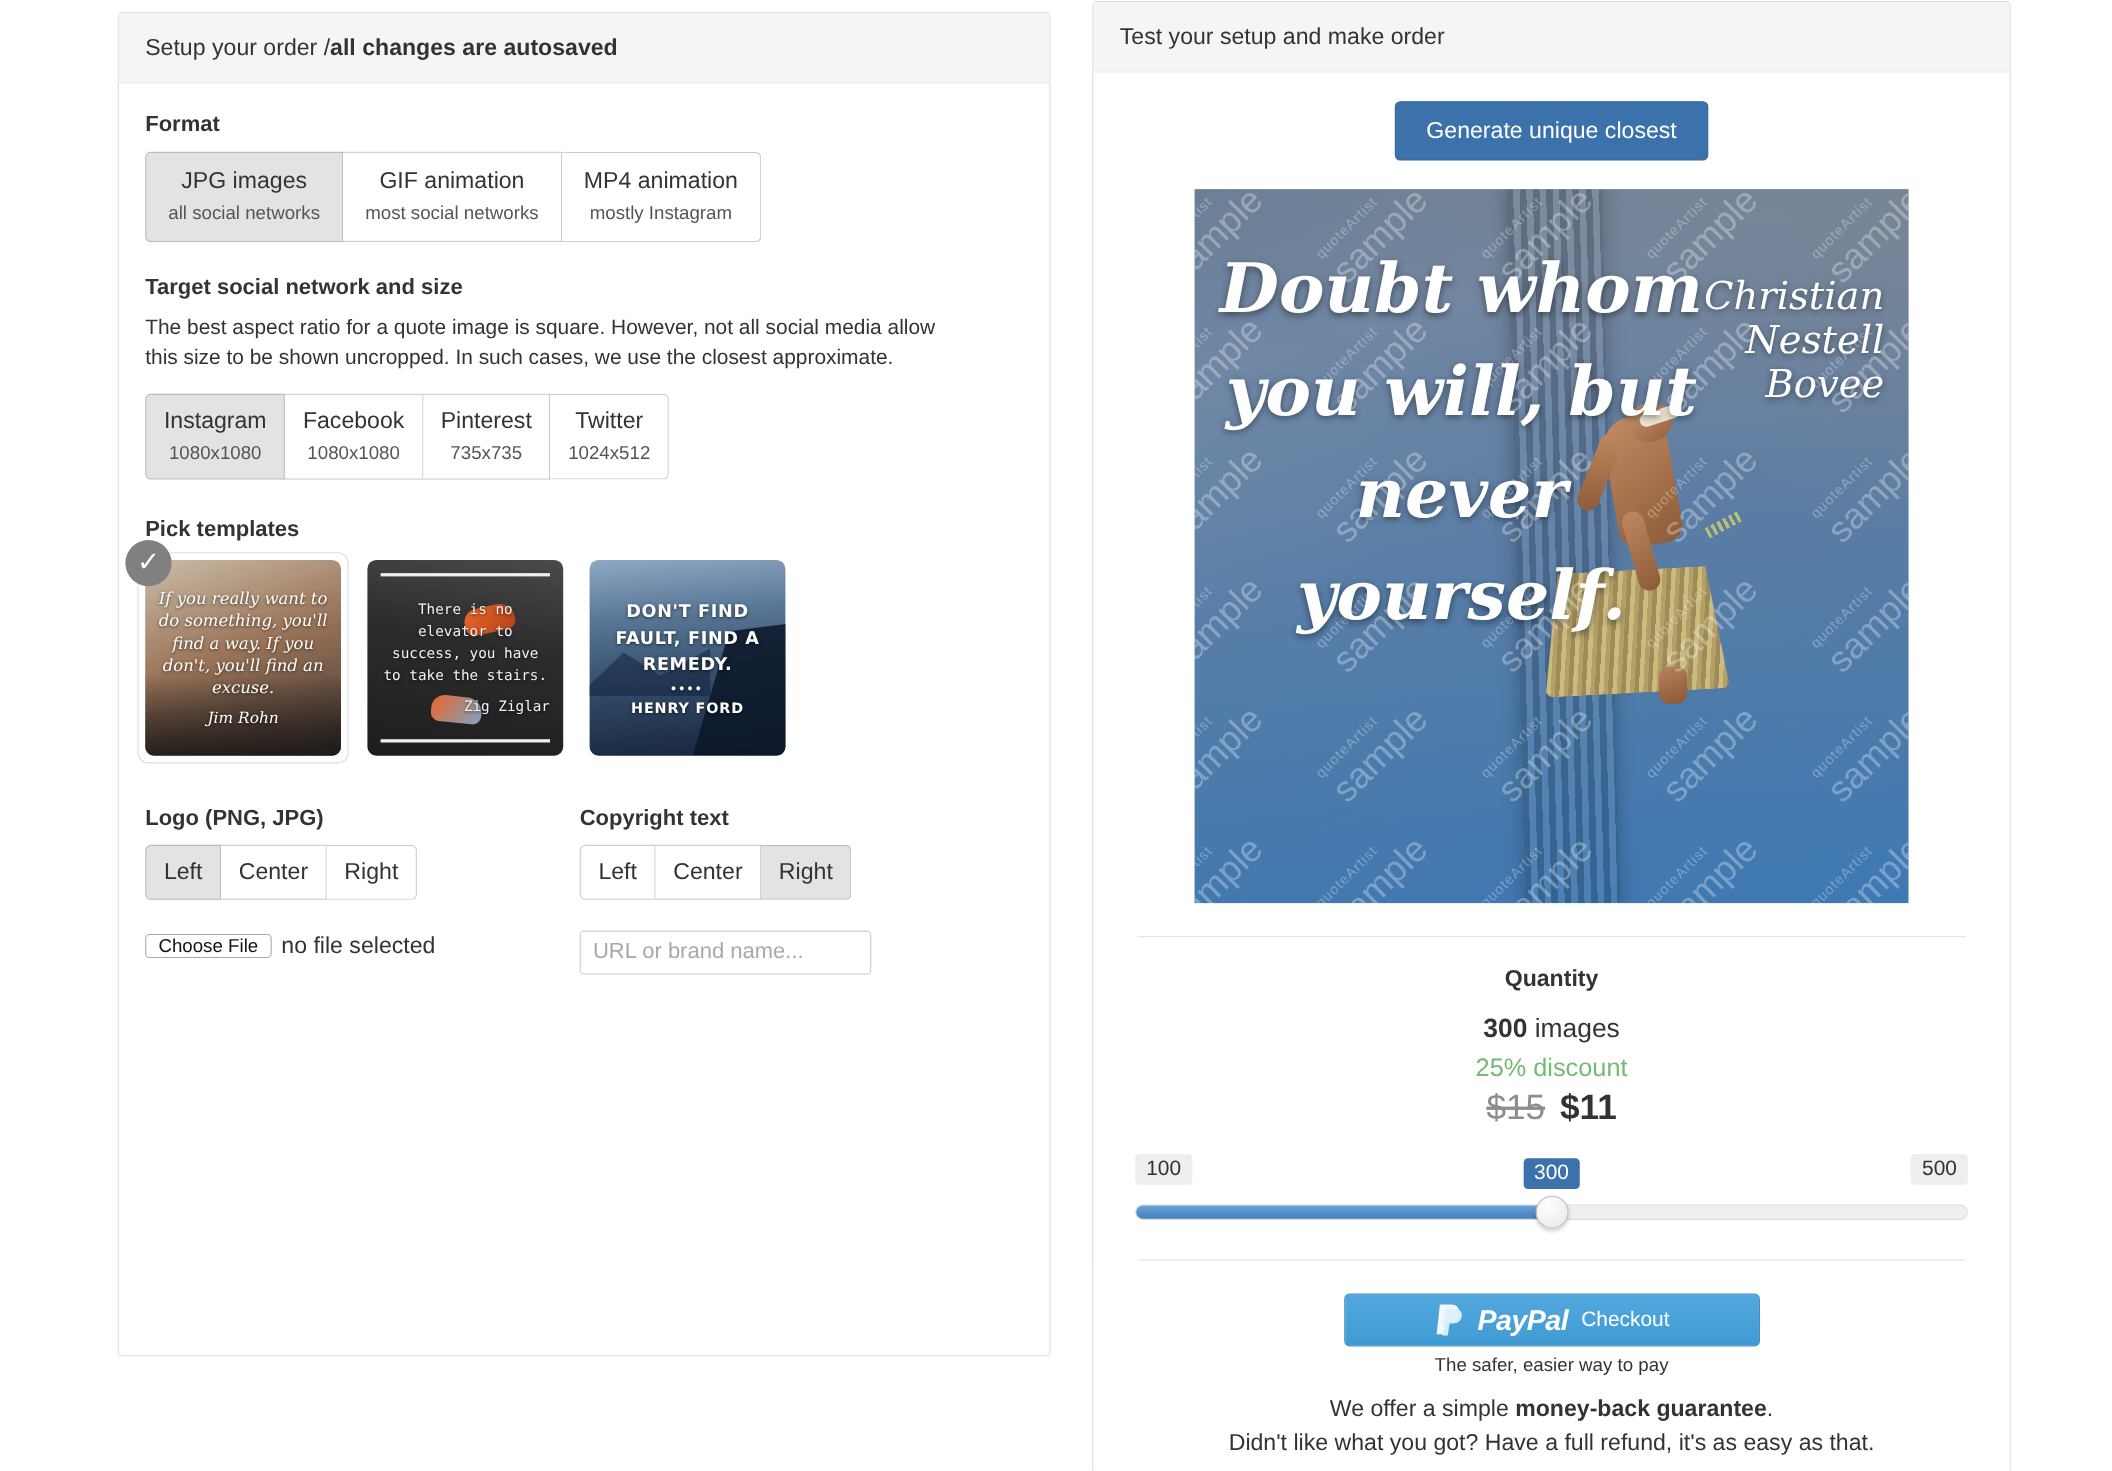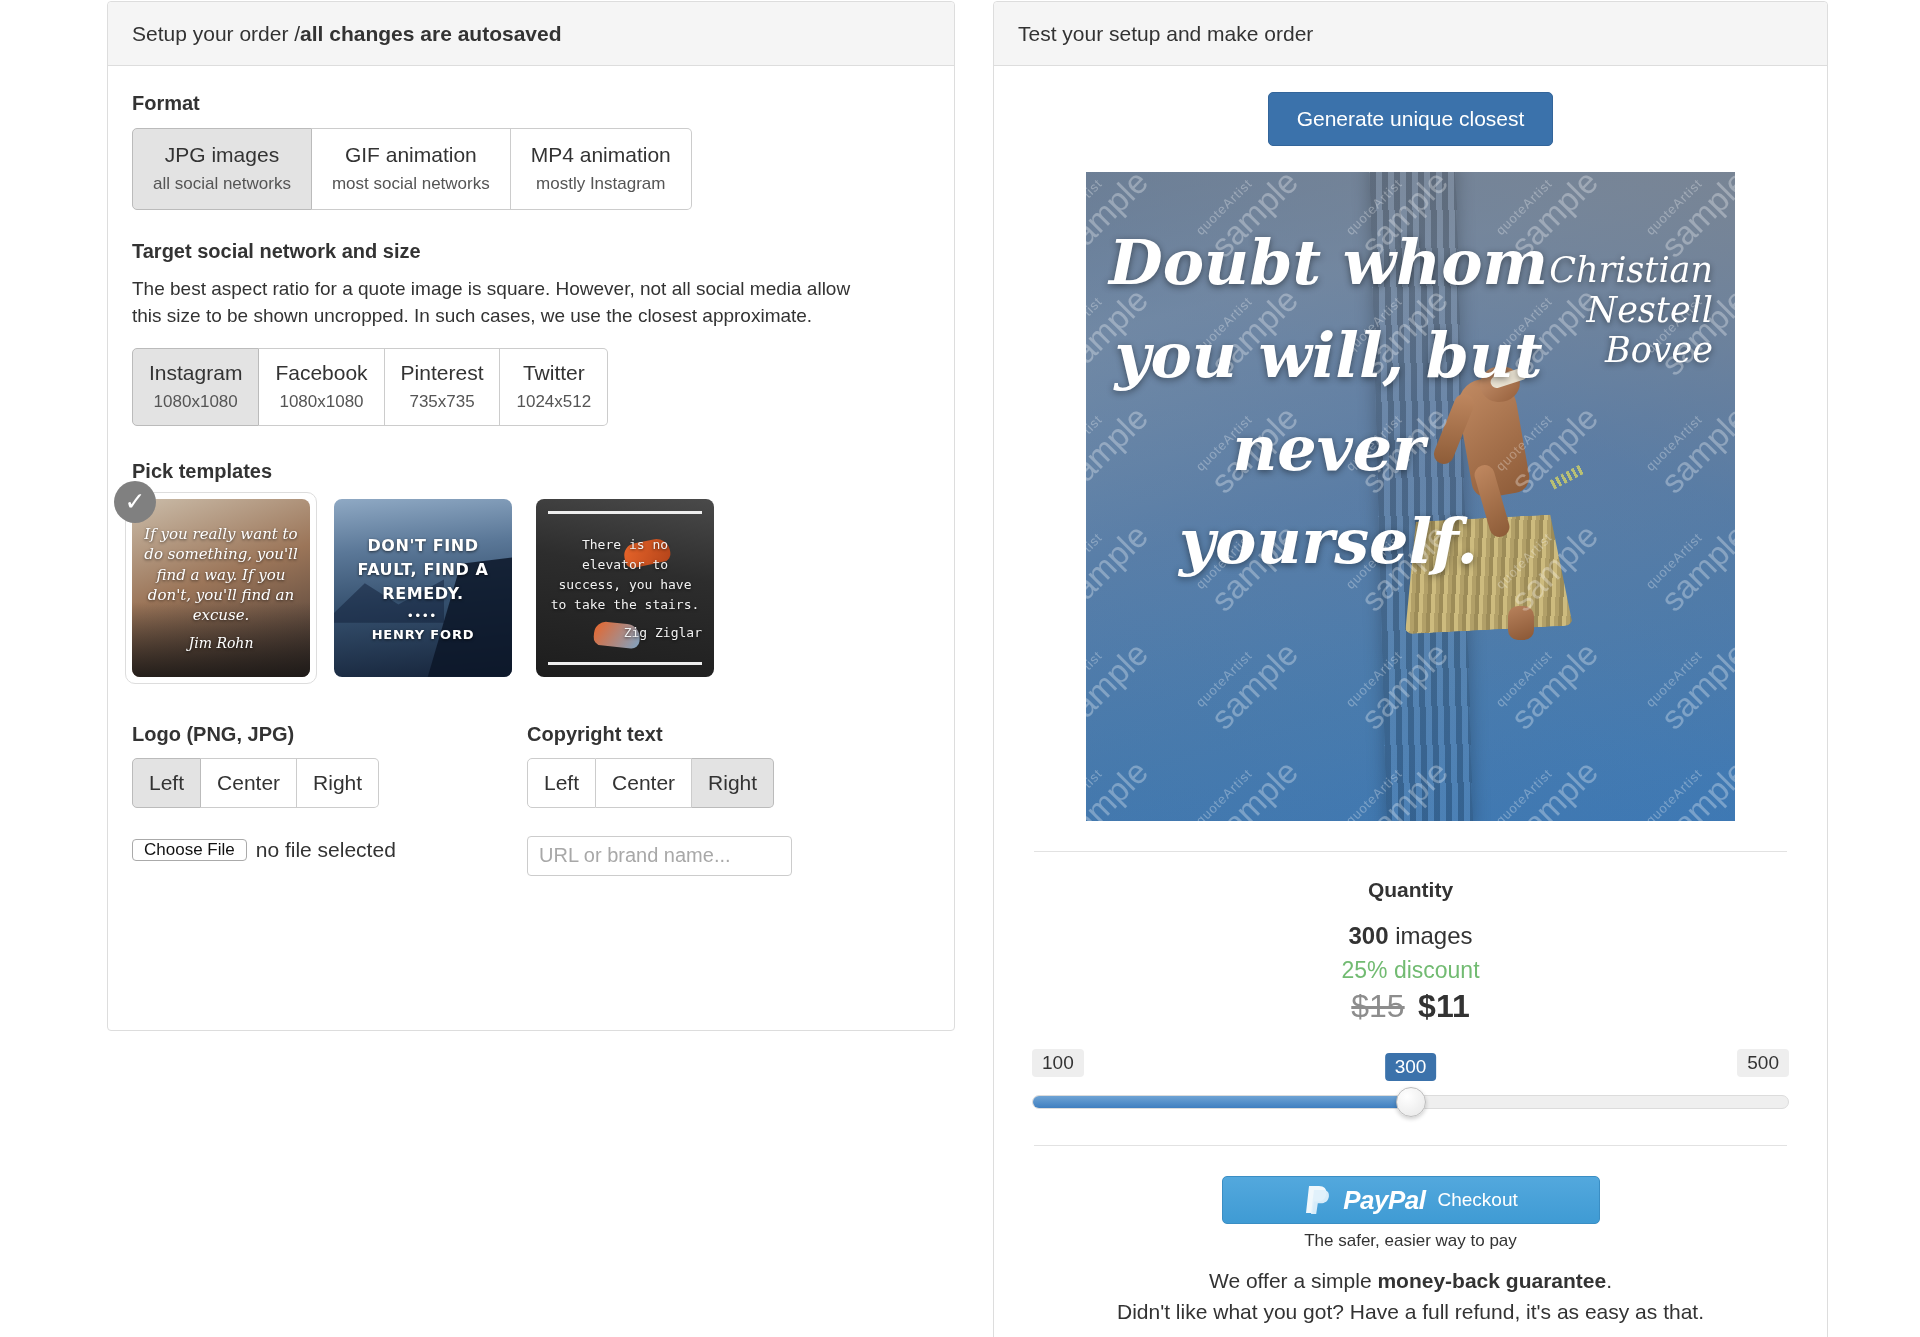--- a/index.html
+++ b/index.html
@@ -13,21 +13,21 @@
   }
   .page { position: relative; width: 1920px; height: 1337px; }
 
   
   .panel {
     position: absolute;
     background: #fff;
     border: 1px solid #ddd;
     border-radius: 4px;
   }
-  .panel-left  { left: 107px; top: 1px;  width: 848px; height: 1030px; }
+  .panel-left  { left: 107px; top: 11px;  width: 848px; height: 1222px; }
   .panel-right { left: 993px; top: 1px;  width: 835px; height: 1400px; }
 
   .panel-head {
     background: #f5f5f5;
     border-bottom: 1px solid #ddd;
     border-radius: 4px 4px 0 0;
     height: 64px;
     display: flex; align-items: center;
     padding: 0 24px;
     font-size: 21px;
@@ -402,40 +402,40 @@
           <div class="check-badge">✓</div>
           <div class="tpl tpl-1">
             <div class="tpl-txt">
               <div class="q">If you really want to do something, you'll find a way. If you don't, you'll find an excuse.</div>
               <div class="a">Jim Rohn</div>
             </div>
           </div>
         </div>
 
         <div class="tpl-wrap">
-          <div class="tpl tpl-3">
-            <div class="mount m1"></div>
-            <div class="mount m2"></div>
-            <div class="tpl-txt">
-              <div class="q">Don't find fault, find a remedy.</div>
-              <div class="dots">••••</div>
-              <div class="a">Henry Ford</div>
-            </div>
-          </div>
-        </div>
-
-        <div class="tpl-wrap">
           <div class="tpl tpl-2">
             <div class="bar-top"></div>
             <div class="bar-bot"></div>
             <div class="shoe s1"></div>
             <div class="shoe s2"></div>
             <div class="tpl-txt">
               <div class="q">There is no elevator to success, you have to take the stairs.</div>
               <div class="a">Zig Ziglar</div>
+            </div>
+          </div>
+        </div>
+
+        <div class="tpl-wrap">
+          <div class="tpl tpl-3">
+            <div class="mount m1"></div>
+            <div class="mount m2"></div>
+            <div class="tpl-txt">
+              <div class="q">Don't find fault, find a remedy.</div>
+              <div class="dots">••••</div>
+              <div class="a">Henry Ford</div>
             </div>
           </div>
         </div>
 
       </div>
 
       
       <div class="two-col">
         <div class="col-logo">
           <div class="col-head">Logo (PNG, JPG)</div>

